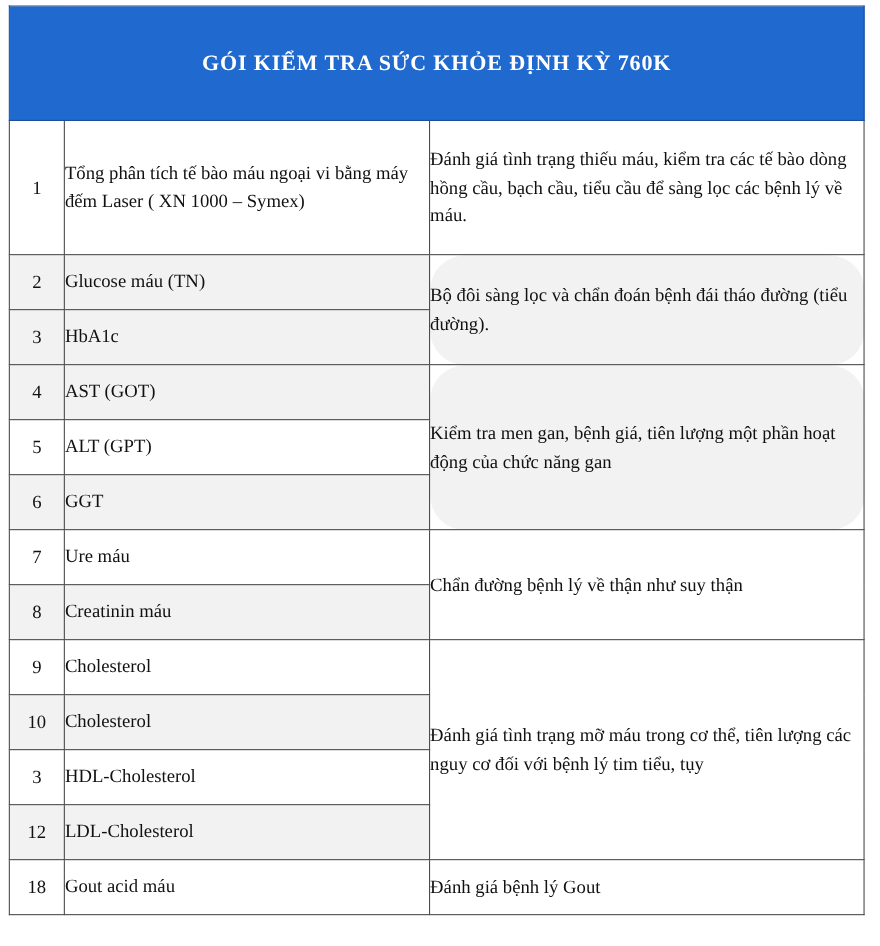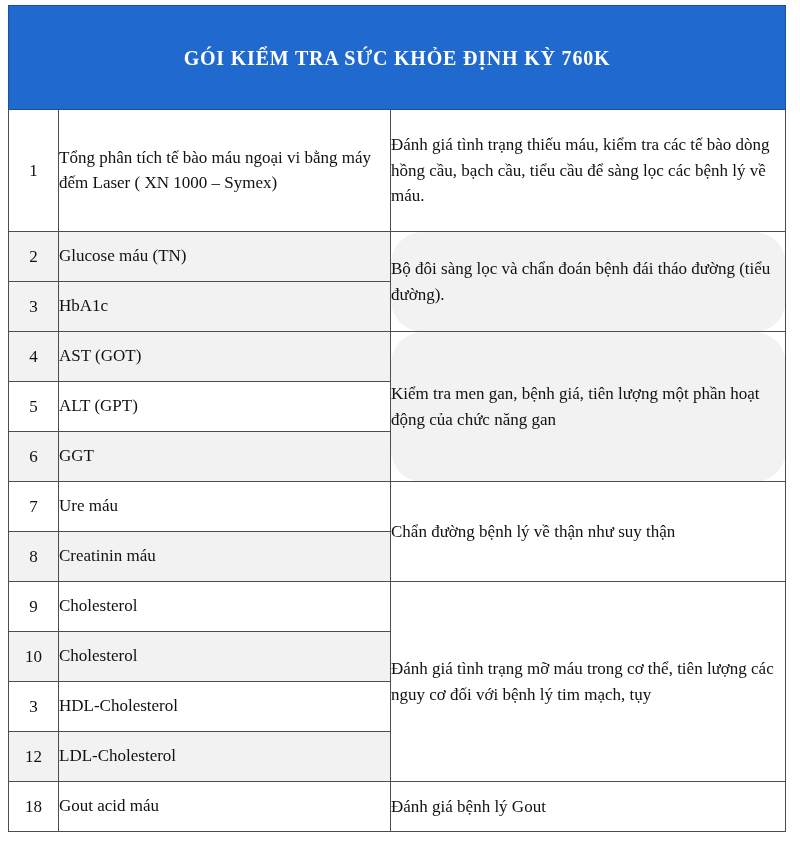--- a/index.html
+++ b/index.html
@@ -160,21 +160,21 @@
       </tr>
 
       <tr class="shade r-std">
         <td class="no-cell">8</td>
         <td class="name-cell">Creatinin máu</td>
       </tr>
 
       <tr class="plain r-std">
         <td class="no-cell">9</td>
         <td class="name-cell">Cholesterol</td>
-        <td class="desc-cell" rowspan="4">Đánh giá tình trạng mỡ máu trong cơ thể, tiên lượng các nguy cơ đối với bệnh lý tim mạch, tụy</td>
+        <td class="desc-cell" rowspan="4">Đánh giá tình trạng mỡ máu trong cơ thể, tiên lượng các nguy cơ đối với bệnh lý tim tiểu, tụy</td>
       </tr>
 
       <tr class="shade r-std">
         <td class="no-cell">10</td>
         <td class="name-cell">Cholesterol</td>
       </tr>
 
       <tr class="plain r-std">
         <td class="no-cell">3</td>
         <td class="name-cell">HDL-Cholesterol</td>

